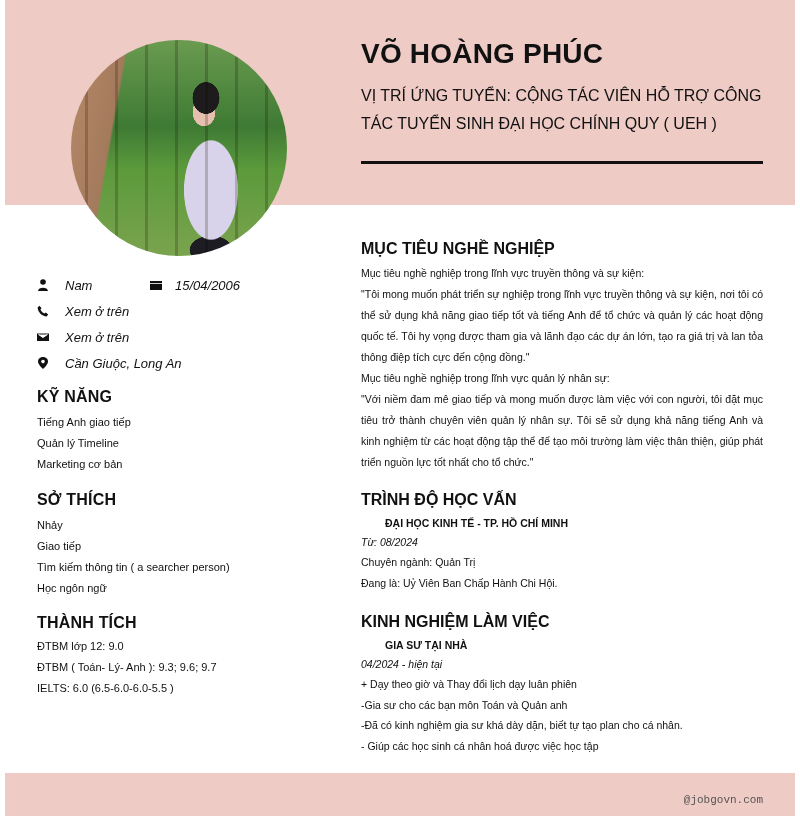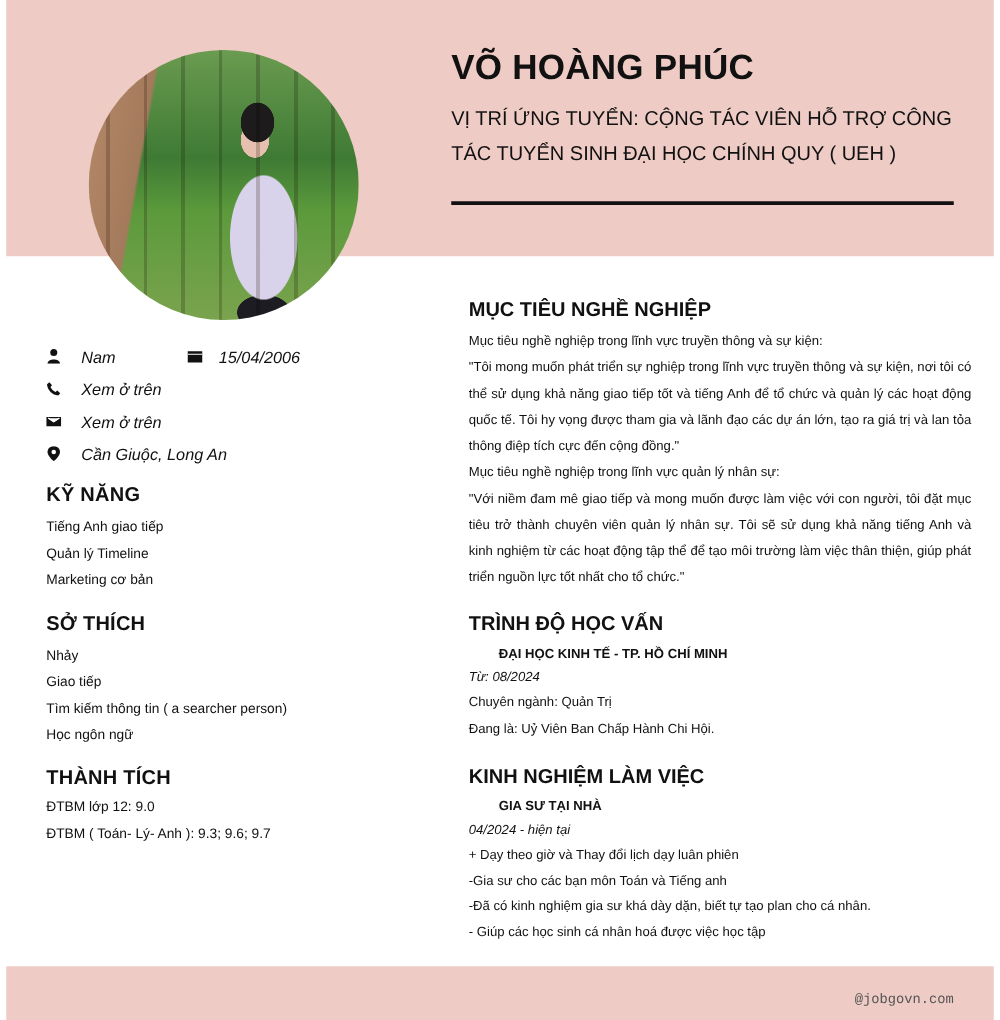--- a/index.html
+++ b/index.html
@@ -33,21 +33,21 @@
   .info-icon svg { width: 12px; height: 12px; fill: #111; }
   .info-text { display: inline-block; font-style: italic; }
   .gender { width: 70px; }
   .dob-icon { margin-left: 15px; margin-right: 13px; }
 
   .left-section { position: absolute; left: 37px; width: 280px; }
   .section-title { font-size: 16px; font-weight: bold; letter-spacing: 0.2px; }
   .left-list { margin-top: 6px; }
   .left-item { font-size: 11px; line-height: 21px; }
 
-  .right-section { position: absolute; left: 375px; width: 402px; }
+  .right-section { position: absolute; left: 361px; width: 402px; }
   .r-title { font-size: 16px; font-weight: bold; margin-bottom: 5px; }
   .para { font-size: 10.5px; line-height: 21px; text-align: justify; }
   .org { font-size: 10.5px; font-weight: bold; line-height: 18px; padding-left: 24px; }
   .ital { font-size: 10.5px; font-style: italic; line-height: 20px; }
   .line { font-size: 10.5px; line-height: 20.5px; }
 </style>
 </head>
 <body>
 
 <div class="header-band"></div>
@@ -120,20 +120,21 @@
     <div class="left-item">Tìm kiếm thông tin ( a searcher person)</div>
     <div class="left-item">Học ngôn ngữ</div>
   </div>
 </div>
 
 <div class="left-section" style="top:614px;">
   <div class="section-title">THÀNH TÍCH</div>
   <div class="left-list" style="margin-top:4px;">
     <div class="left-item">ĐTBM lớp 12: 9.0</div>
     <div class="left-item">ĐTBM ( Toán- Lý- Anh ): 9.3; 9.6; 9.7</div>
+    <div class="left-item">IELTS: 6.0 (6.5-6.0-6.0-5.5 )</div>
   </div>
 </div>
 
 <div class="right-section" style="top:240px;">
   <div class="r-title">MỤC TIÊU NGHỀ NGHIỆP</div>
   <div class="para">Mục tiêu nghề nghiệp trong lĩnh vực truyền thông và sự kiện:</div>
   <div class="para">"Tôi mong muốn phát triển sự nghiệp trong lĩnh vực truyền thông và sự kiện, nơi tôi có thể sử dụng khả năng giao tiếp tốt và tiếng Anh để tổ chức và quản lý các hoạt động quốc tế. Tôi hy vọng được tham gia và lãnh đạo các dự án lớn, tạo ra giá trị và lan tỏa thông điệp tích cực đến cộng đồng."</div>
   <div class="para">Mục tiêu nghề nghiệp trong lĩnh vực quản lý nhân sự:</div>
   <div class="para">"Với niềm đam mê giao tiếp và mong muốn được làm việc với con người, tôi đặt mục tiêu trở thành chuyên viên quản lý nhân sự. Tôi sẽ sử dụng khả năng tiếng Anh và kinh nghiệm từ các hoạt động tập thể để tạo môi trường làm việc thân thiện, giúp phát triển nguồn lực tốt nhất cho tổ chức."</div>
 </div>
@@ -144,20 +145,20 @@
   <div class="ital">Từ: 08/2024</div>
   <div class="line">Chuyên ngành: Quản Trị</div>
   <div class="line">Đang là: Uỷ Viên Ban Chấp Hành Chi Hội.</div>
 </div>
 
 <div class="right-section" style="top:613px;">
   <div class="r-title">KINH NGHIỆM LÀM VIỆC</div>
   <div class="org">GIA SƯ TẠI NHÀ</div>
   <div class="ital">04/2024 - hiện tại</div>
   <div class="line">+ Dạy theo giờ và Thay đổi lịch dạy luân phiên</div>
-  <div class="line">-Gia sư cho các bạn môn Toán và Tiếng anh</div>
+  <div class="line">-Gia sư cho các bạn môn Toán và Quản anh</div>
   <div class="line">-Đã có kinh nghiệm gia sư khá dày dặn, biết tự tạo plan cho cá nhân.</div>
   <div class="line">- Giúp các học sinh cá nhân hoá được việc học tập</div>
 </div>
 
 <div class="footer-band">
   <span class="footer-text">@jobgovn.com</span>
 </div>
 
 </body></html>

